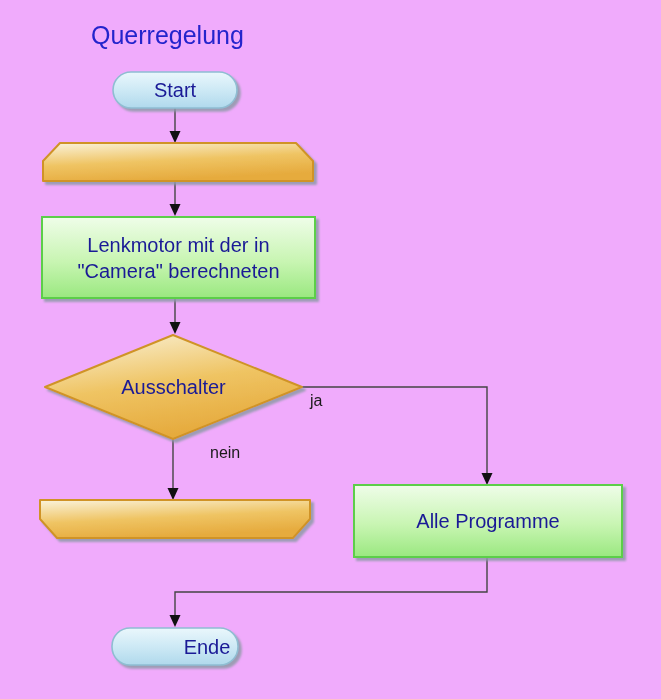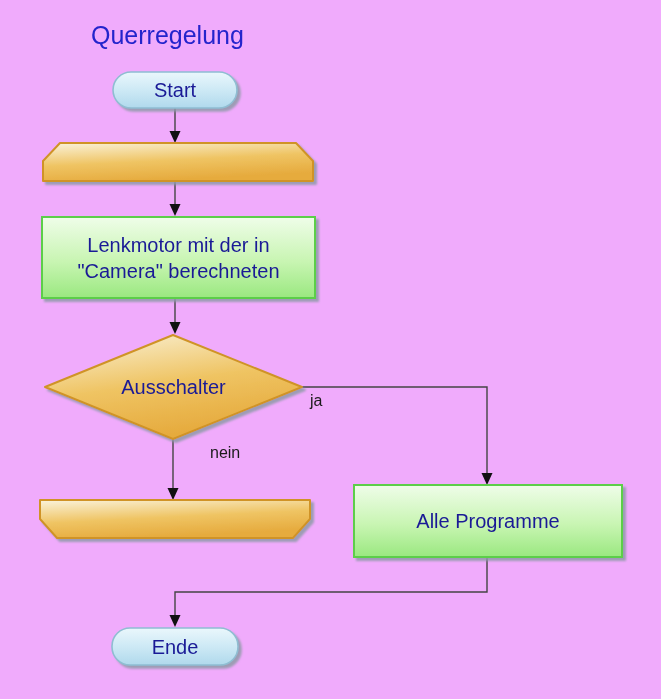--- a/index.html
+++ b/index.html
@@ -114,15 +114,15 @@
   </div>
 
   <div class="edge-label" style="left:310px; top:392px;">ja</div>
 
   <div class="edge-label" style="left:181px; top:444px;margin-left:29px;">nein</div>
 
   <div class="overlay" style="left:354px; top:485px; width:268px; height:72px;">
     <div>Alle Programme</div>
   </div>
 
-  <div class="overlay" style="left:112px; top:628px; width:126px; height:37px;">Ende</div>
+  <div class="overlay" style="left:112px; top:628px; width:126px; height:37px;padding-left:32px;">Ende</div>
 
 </div>
 
 </body></html>

